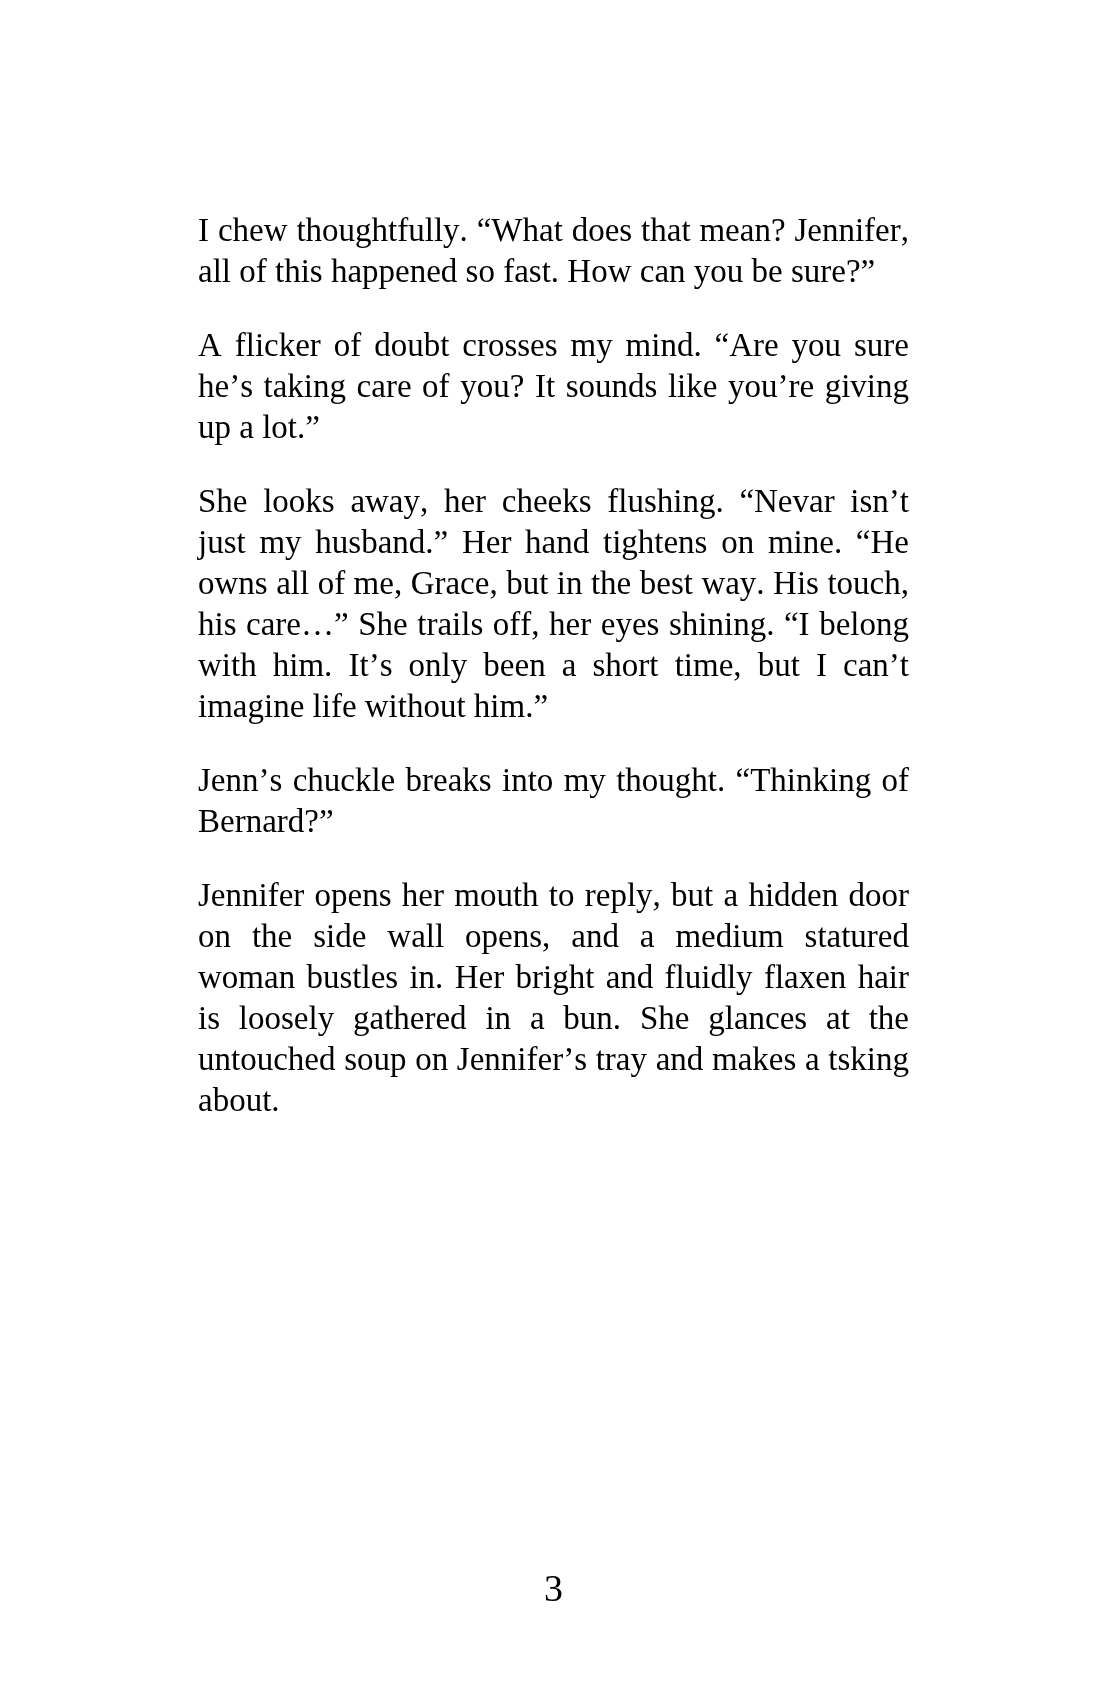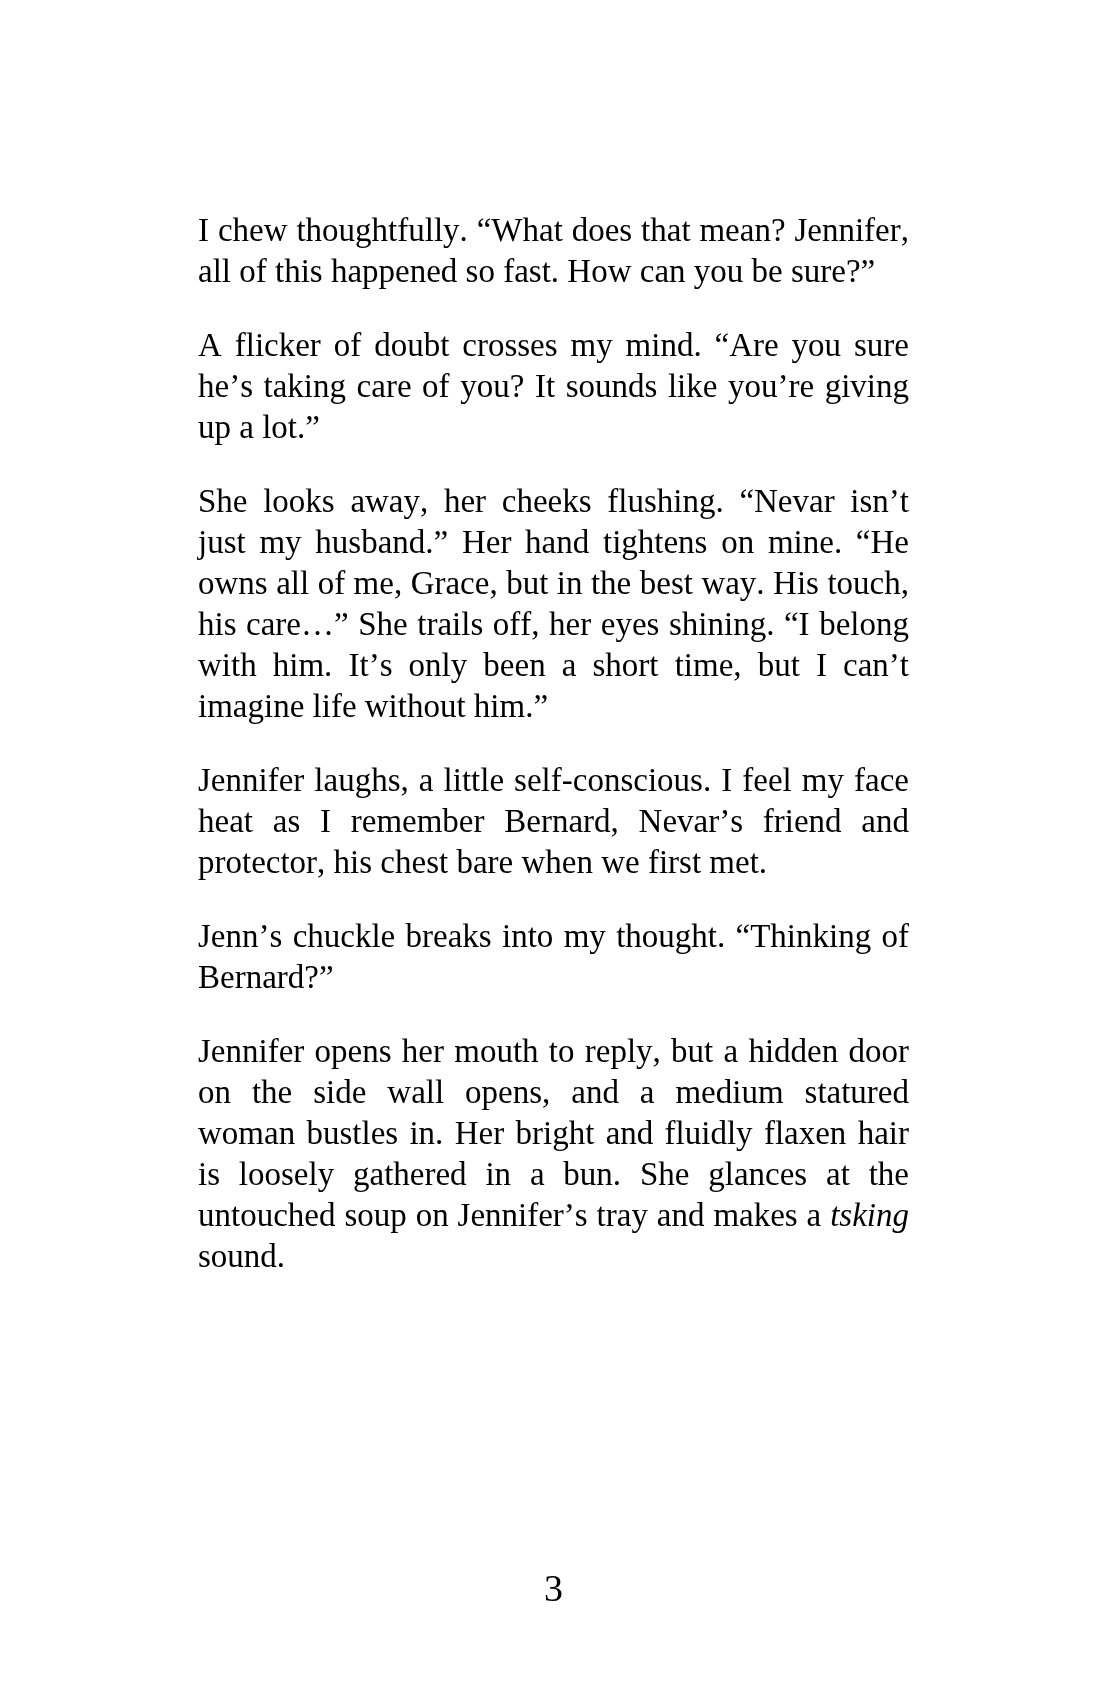--- a/index.html
+++ b/index.html
@@ -39,21 +39,20 @@
     hyphens: none;
   }
   .text-block p {
     margin: 0 0 33px 0;
     padding: 0;
   }
   .text-block p:last-child {
     margin-bottom: 0;
   }
   .em-italic {
-    font-style: italic;
   }
   .page-number {
     position: absolute;
     left: 198px;
     top: 1556px;
     width: 711px;
     text-align: center;
     font-size: 38px;
     line-height: 38px;
     font-kerning: none;
@@ -61,22 +60,21 @@
 </style>
 </head>
 <body>
 
 <div class="page">
 
   <div class="text-block">
     <p>I chew thoughtfully. “What does that mean? Jennifer, all of this happened so fast. How can you be sure?”</p>
     <p>A flicker of doubt crosses my mind. “Are you sure he’s taking care of you? It sounds like you’re giving up a lot.”</p>
     <p>She looks away, her cheeks flushing. “Nevar isn’t just my husband.” Her hand tightens on mine. “He owns all of me, Grace, but in the best way. His touch, his care…” She trails off, her eyes shining. “I belong with him. It’s only been a short time, but I can’t imagine life without him.”</p>
-    <p>Jennifer laughs, a little self-conscious. I feel my face heat as I remember Bernard, Nevar’s friend and protector, his chest bare when we first met.</p>
     <p>Jenn’s chuckle breaks into my thought. “Thinking of Bernard?”</p>
     <p>
-      <span>Jennifer opens her mouth to reply, but a hidden door on the side wall opens, and a medium statured woman bustles in. Her bright and fluidly flaxen hair is loosely gathered in a bun. She glances at the untouched soup on Jennifer’s tray and makes a </span><span class="em-italic">tsking</span><span> sound.</span>
+      <span>Jennifer opens her mouth to reply, but a hidden door on the side wall opens, and a medium statured woman bustles in. Her bright and fluidly flaxen hair is loosely gathered in a bun. She glances at the untouched soup on Jennifer’s tray and makes a </span><span class="em-italic">tsking</span><span> about.</span>
     </p>
   </div>
 
   <div class="page-number">3</div>
 
 </div>
 
 </body></html>

